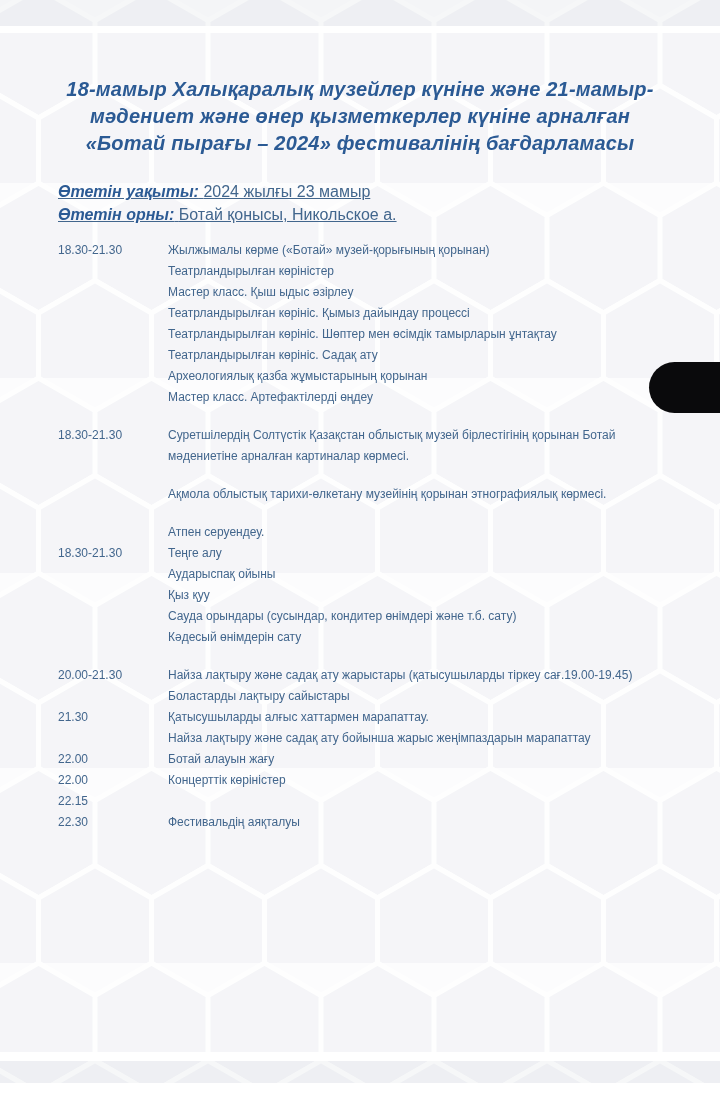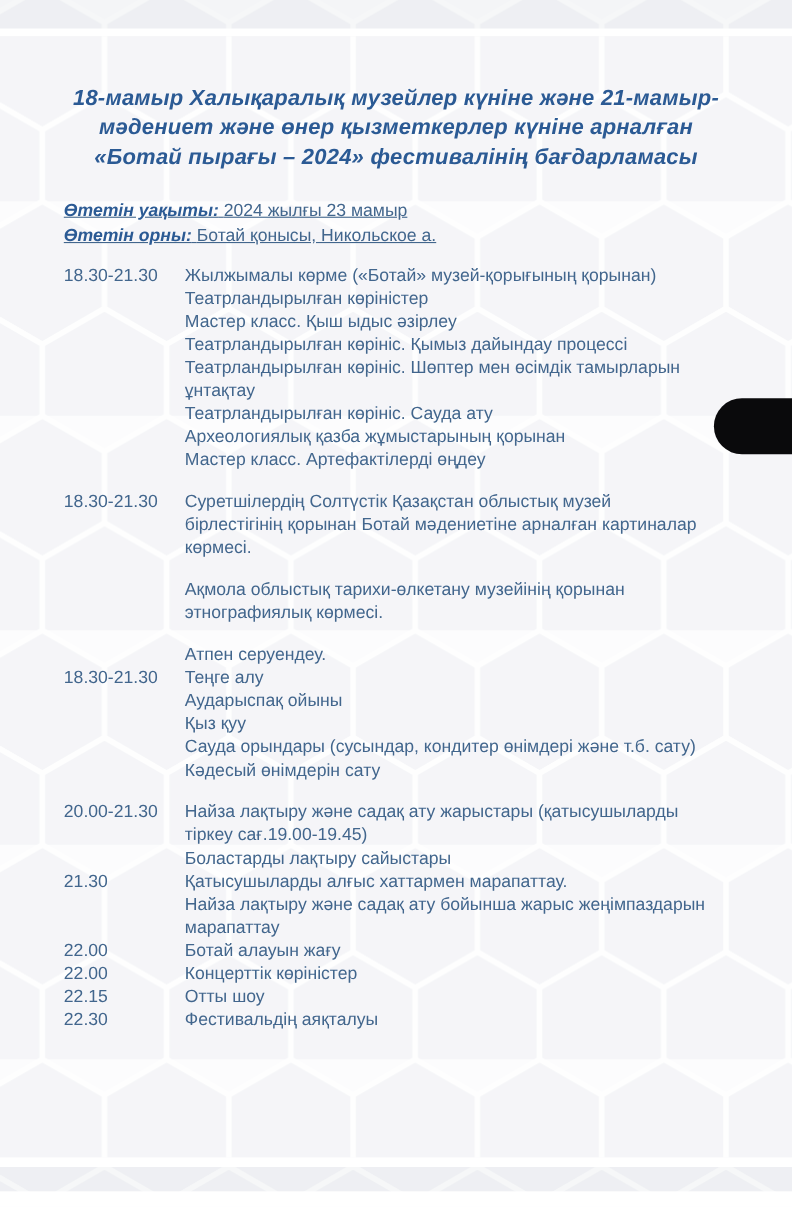--- a/index.html
+++ b/index.html
@@ -71,21 +71,21 @@
     font-weight:bold;
     font-style:italic;
     color:var(--title-color);
   }
   .schedule{
     margin:14px 0 0 58px;
   }
   .sched-row{
     display:flex;
     align-items:flex-start;
-    font-size:16px;
+    font-size:12px;
     line-height:21px;
     color:var(--body-color);
   }
   .sched-time{
     width:110px;
     flex:none;
   }
   .sched-text{
     width:478px;
   }
@@ -151,21 +151,21 @@
         <div class="sched-row">
           <div class="sched-time"></div>
           <div class="sched-text">Театрландырылған көрініс. Қымыз дайындау процессі</div>
         </div>
         <div class="sched-row">
           <div class="sched-time"></div>
           <div class="sched-text">Театрландырылған көрініс. Шөптер мен өсімдік тамырларын ұнтақтау</div>
         </div>
         <div class="sched-row">
           <div class="sched-time"></div>
-          <div class="sched-text">Театрландырылған көрініс. Сауда ату</div>
+          <div class="sched-text">Театрландырылған көрініс. Садақ ату</div>
         </div>
         <div class="sched-row">
           <div class="sched-time"></div>
           <div class="sched-text">Археологиялық қазба жұмыстарының қорынан</div>
         </div>
         <div class="sched-row">
           <div class="sched-time"></div>
           <div class="sched-text">Мастер класс. Артефактілерді өңдеу</div>
         </div>
         <div class="row-spacer"></div>
@@ -223,21 +223,20 @@
         <div class="sched-row">
           <div class="sched-time">22.00</div>
           <div class="sched-text">Ботай алауын жағу</div>
         </div>
         <div class="sched-row">
           <div class="sched-time">22.00</div>
           <div class="sched-text">Концерттік көріністер</div>
         </div>
         <div class="sched-row">
           <div class="sched-time">22.15</div>
-          <div class="sched-text">Отты шоу</div>
         </div>
         <div class="sched-row">
           <div class="sched-time">22.30</div>
           <div class="sched-text">Фестивальдің аяқталуы</div>
         </div>
       </div>
 
   </div>
 
   <div class="notch"></div>

